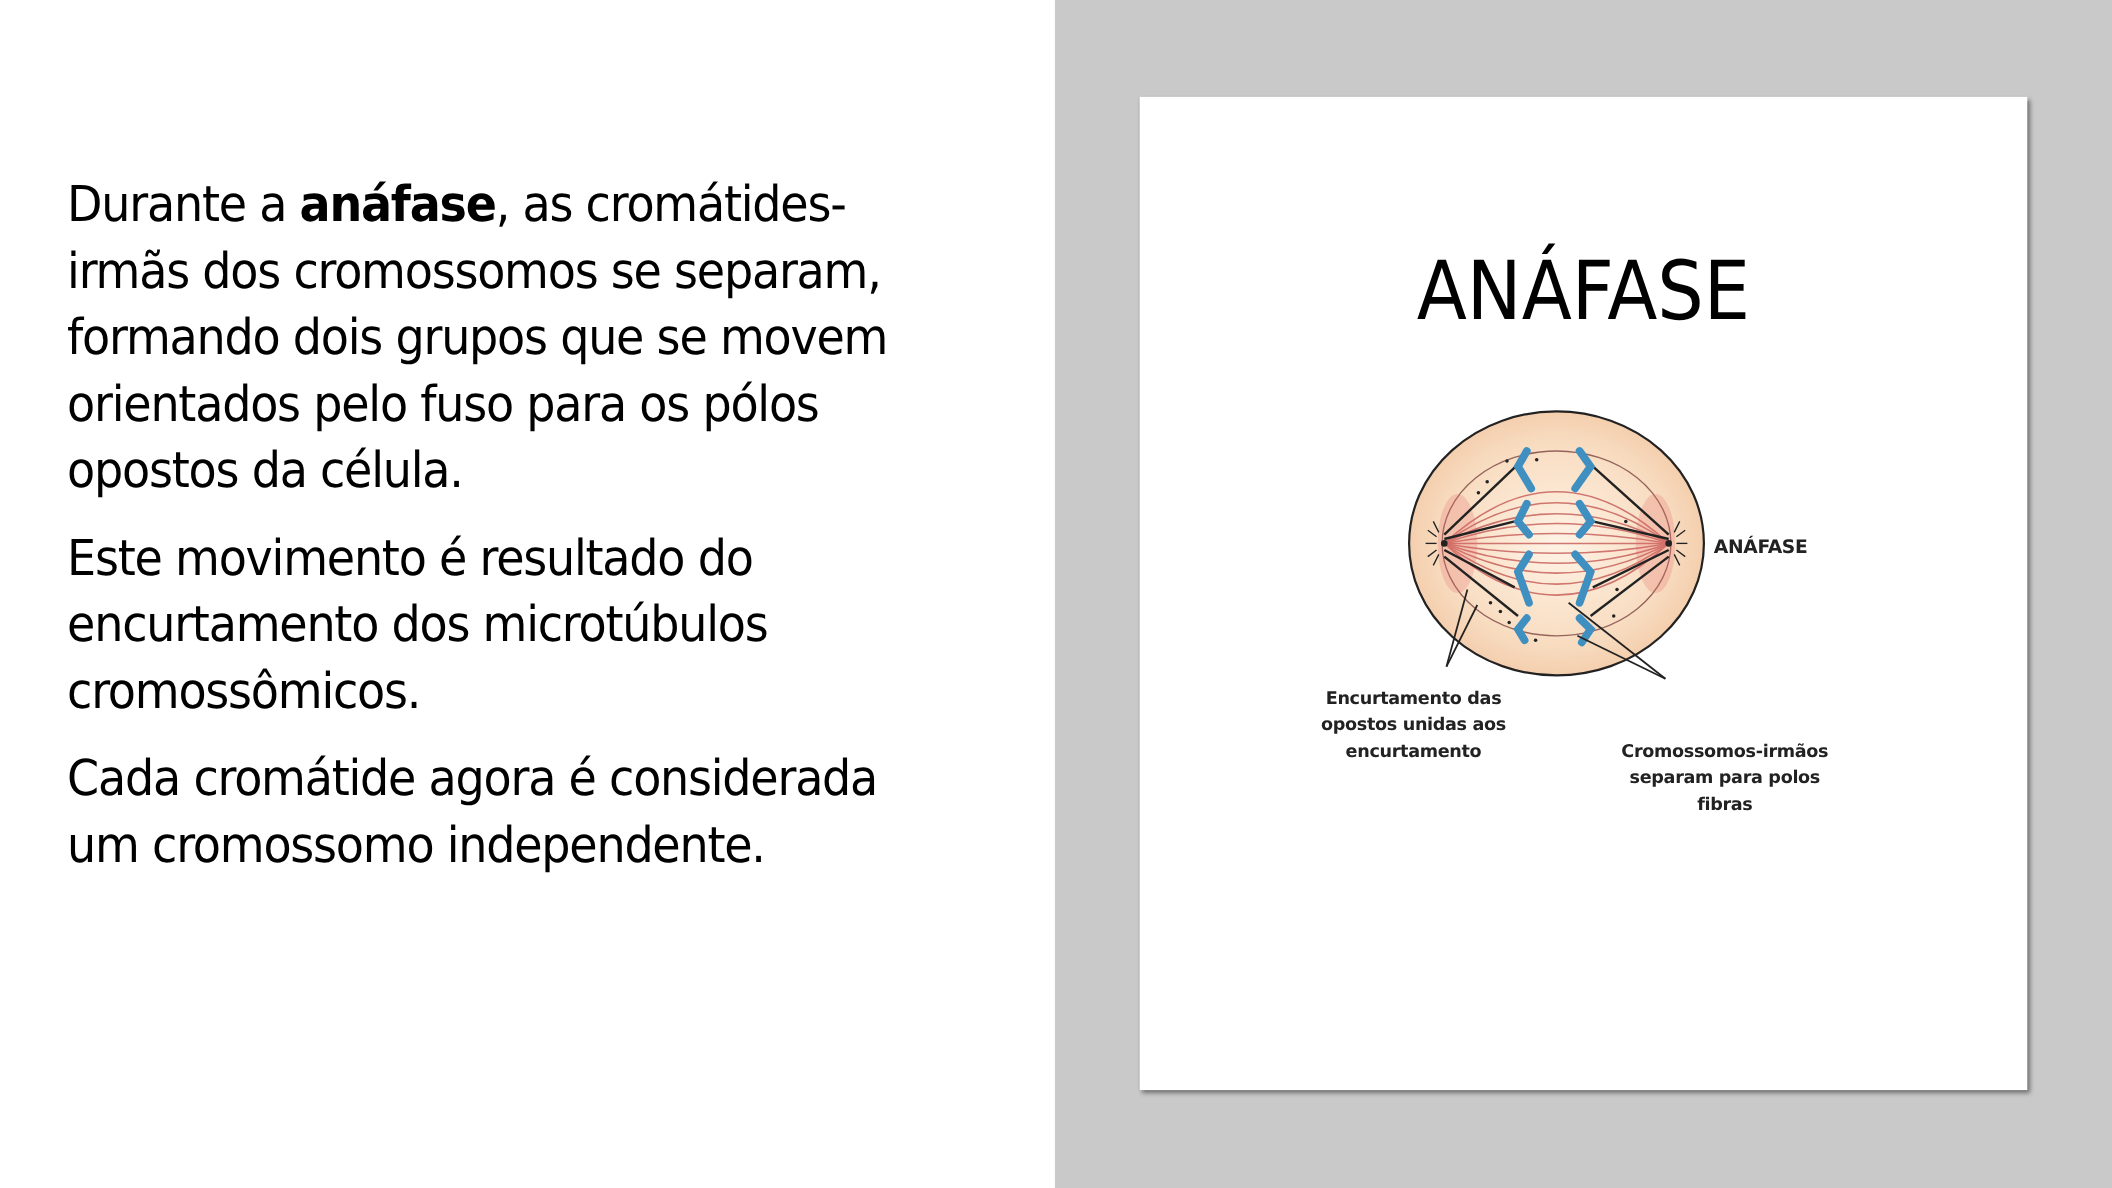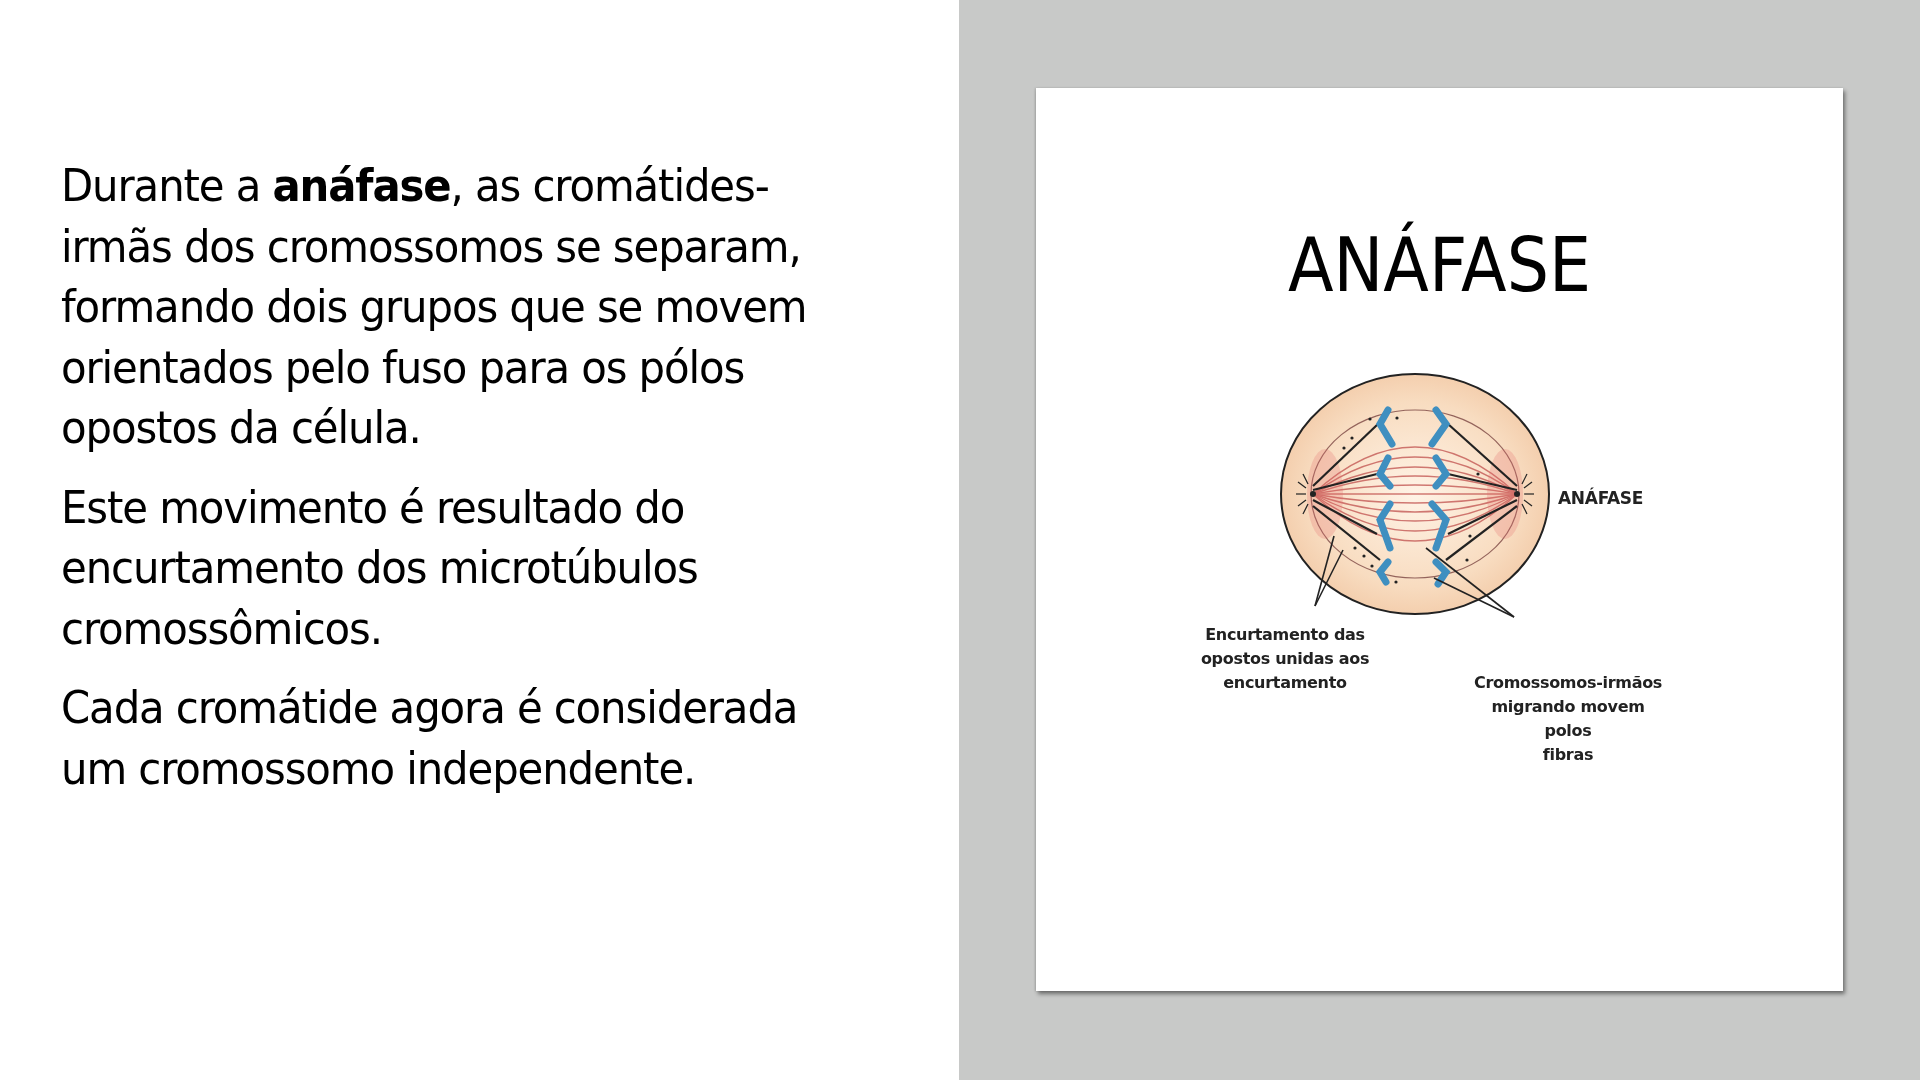--- a/index.html
+++ b/index.html
@@ -155,15 +155,15 @@
 <div class="lbl lbl-anafase">ANÁFASE</div>
 
 <div class="lbl lbl-encurt">
   <div>Encurtamento das</div>
   <div>opostos unidas aos</div>
   <div>encurtamento</div>
 </div>
 
 <div class="lbl lbl-crom">
   <div>Cromossomos-irmãos</div>
-  <div>migrando movem polos</div>
+  <div>separam para polos</div>
   <div>fibras</div>
 </div>
 
 </body></html>

